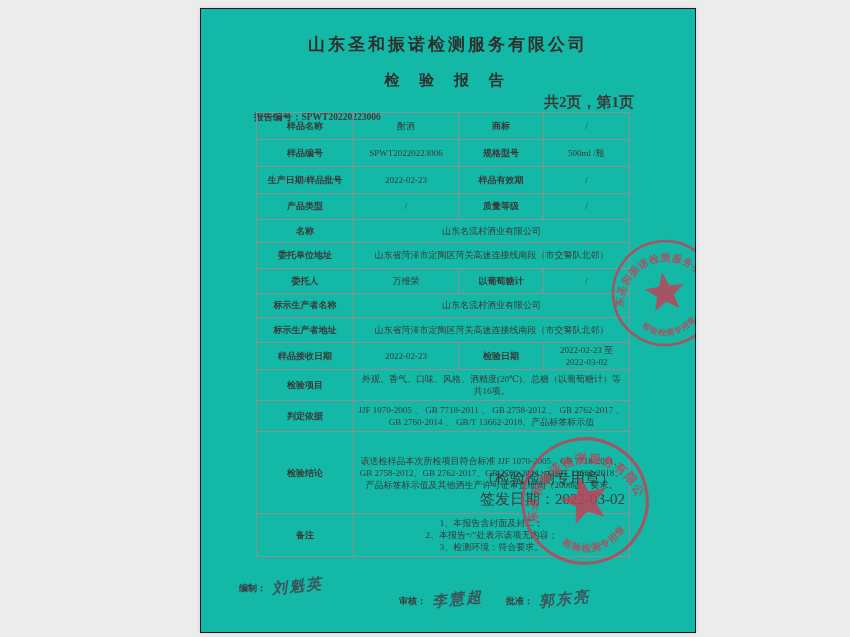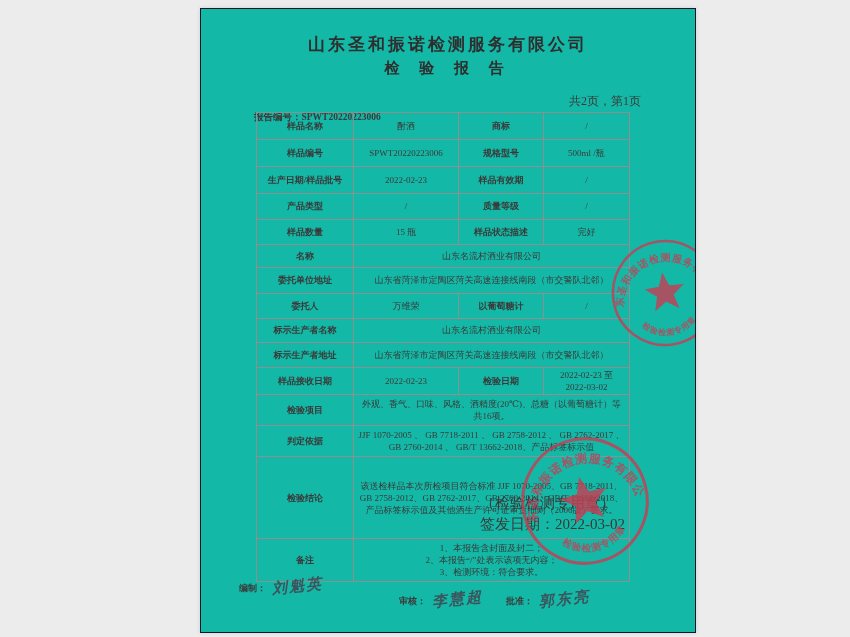--- a/index.html
+++ b/index.html
@@ -13,28 +13,28 @@
     background:#14b8a6;border:1px solid #0f172a;
     box-shadow:0 0 4px rgba(0,0,0,.12);
     overflow:hidden;
     padding-left:48px;
   }
   .company-title{
     position:absolute;top:24px;left:0;right:0;text-align:center;
     font-size:17px;font-weight:bold;letter-spacing:3px;color:#2e2e2e;
   }
   .report-title{
-    position:absolute;top:50px;left:0;right:0;text-align:center;
+    position:absolute;top:62px;left:0;right:0;text-align:center;
     font-size:15px;font-weight:bold;letter-spacing:8px;color:#2e2e2e;
   }
   .meta-report-no{
     position:absolute;top:72px;left:53px;font-size:9.5px;font-weight:bold;color:#3a3a3a;margin-top:30px;
   }
   .meta-pagination{
-    position:absolute;top:84px;left:368px;font-size:12px;font-weight:normal;color:#3a3a3a;
+    position:absolute;top:84px;left:343px;font-size:15px;font-weight:bold;color:#3a3a3a;
   }
   table.report-table{
     position:absolute;top:103px;left:55px;width:373px;
     border-collapse:collapse;table-layout:fixed;
   }
   table.report-table td{
     border:1px solid #8f8f8f;font-size:9px;color:#3a3a3a;
     text-align:center;vertical-align:middle;padding:1px 3px;line-height:1.35;
     overflow:hidden;white-space:pre-line;
   }
@@ -91,26 +91,20 @@
           <td class="lbl">生产日期/样品批号</td>
           <td>2022-02-23</td>
           <td class="lbl">样品有效期</td>
           <td>/</td>
         </tr>
         <tr style="height:26px">
           <td class="lbl">产品类型</td>
           <td>/</td>
           <td class="lbl">质量等级</td>
           <td>/</td>
-        </tr>
-        <tr style="height:25px">
-          <td class="lbl">样品数量</td>
-          <td>15 瓶</td>
-          <td class="lbl">样品状态描述</td>
-          <td>完好</td>
         </tr>
         <tr style="height:23px">
           <td class="lbl">名称</td>
           <td colspan="3">山东名流村酒业有限公司</td>
         </tr>
         <tr style="height:26px">
           <td class="lbl">委托单位地址</td>
           <td colspan="3">山东省菏泽市定陶区菏关高速连接线南段（市交警队北邻）</td>
         </tr>
         <tr style="height:25px">

